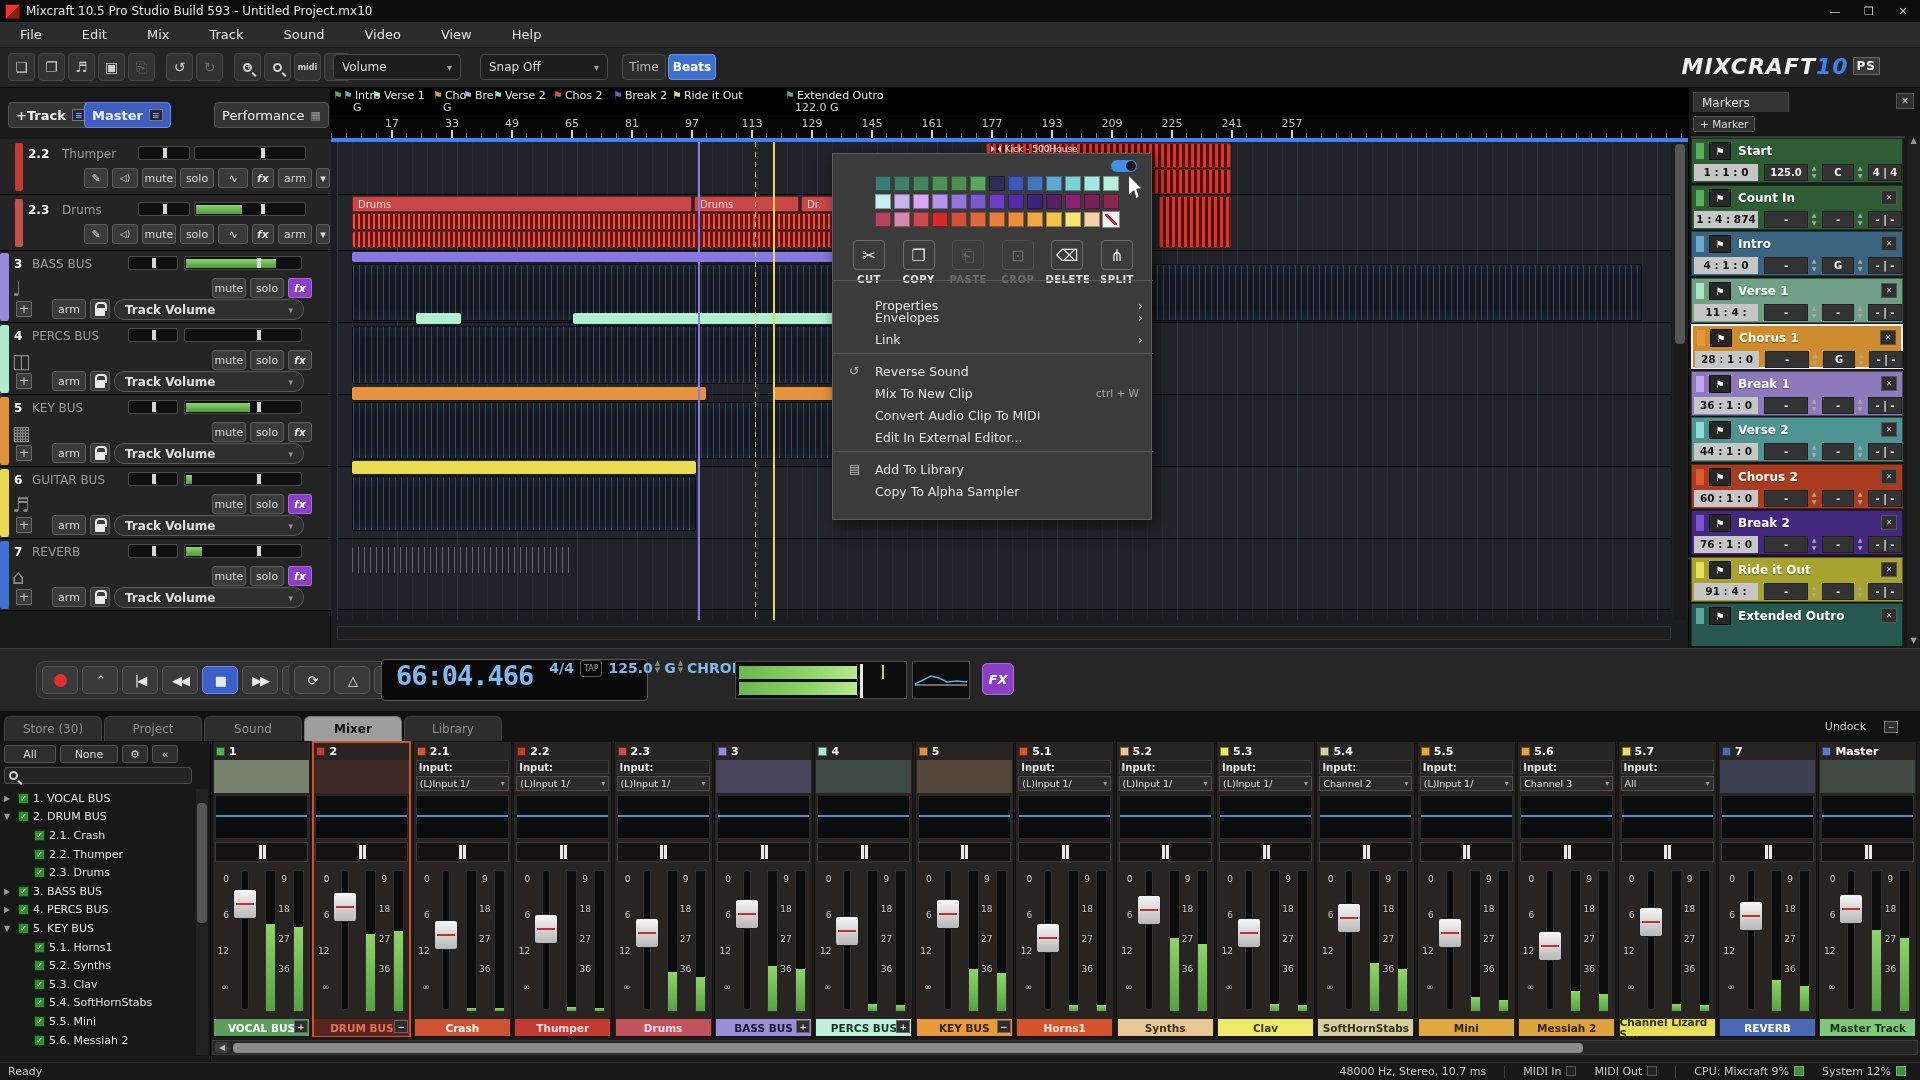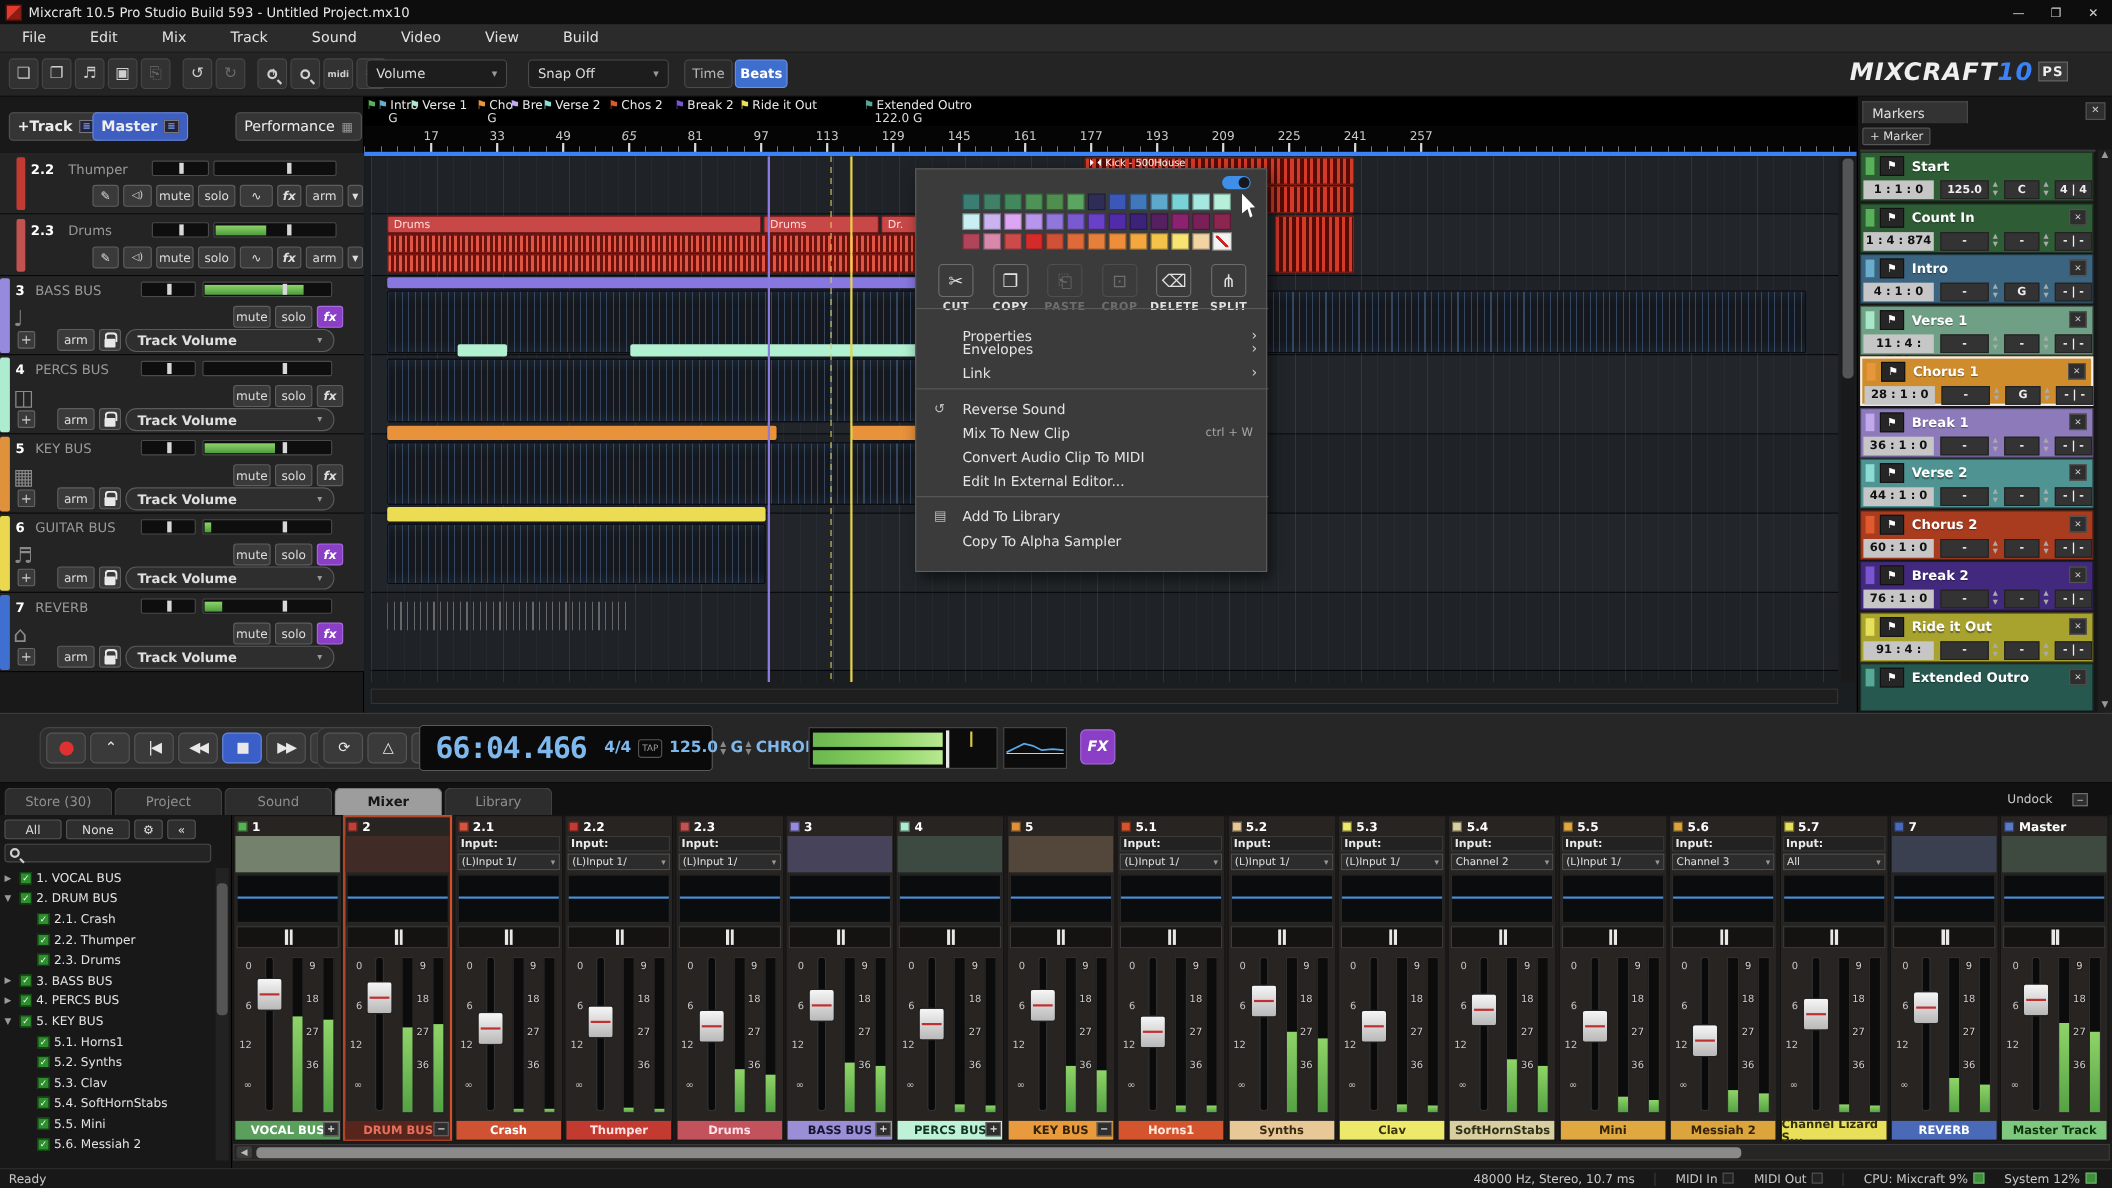--- a/index.html
+++ b/index.html
@@ -110,21 +110,21 @@
   .mk-box { position:absolute; top:25px; height:17px; background:#333; border:1px solid #222; color:#eee; font-size:10px; font-weight:bold; text-align:center; line-height:15px; }
   .mk-spin { position:absolute; top:25px; width:10px; height:17px; font-size:6px; color:#aaa; text-align:center; line-height:8px; }
   #mk-scroll { position:absolute; right:0; top:48px; width:13px; height:512px; background:#1e1e1e; }
   #mk-scroll .sarr { position:absolute; left:0; width:13px; height:12px; color:#999; font-size:8px; text-align:center; }
   
   #transport { position:absolute; left:0; top:648px; width:1920px; height:64px; background:#262626; border-top:1px solid #3d3d3d; border-bottom:1px solid #0a0a0a; }
   .tgroup { position:absolute; top:12px; height:38px; background:#2e2e2e; border:1px solid #454545; border-radius:8px; display:flex; align-items:center; padding:0 5px; gap:4px; }
   .trbtn { width:36px; height:28px; background:#3a3a3a; border:1px solid #575757; border-radius:5px; color:#e8e8e8; font-size:13px; display:flex; align-items:center; justify-content:center; letter-spacing:-2px; }
   .trbtn.active { background:#3a5fc8; border-color:#6a8ae8; }
   .trbtn .rec { width:13px; height:13px; border-radius:50%; background:#e03030; }
-  #time-frame { position:absolute; left:381px; top:10px; width:267px; height:42px; background:#0a0a0a; border:1px solid #5a5a5a; border-radius:4px; display:flex; align-items:center; color:#7fb8ec; }
+  #time-frame { position:absolute; left:381px; top:10px; width:267px; height:42px; background:#0a0a0a; border:1px solid #5a5a5a; border-radius:4px; display:flex; align-items:flex-start; color:#7fb8ec; }
   #time-big { font-family:"DejaVu Sans Mono",monospace; font-size:27px; font-weight:bold; margin-left:14px; letter-spacing:-1px; }
   .tf-sep { width:1px; height:30px; background:#3a3a3a; margin:0 8px; }
   .tf-sm { font-size:14px; font-weight:bold; }
   .tapbtn { font-size:8px; color:#999; border:1px solid #555; border-radius:3px; padding:3px 3px; margin:0 6px; }
   .spin { font-size:7px; color:#888; line-height:7px; margin:0 4px 0 2px; }
   #meters { position:absolute; left:735px; top:12px; width:172px; height:38px; background:#0c0c0c; border:1px solid #4a4a4a; }
   .mbar { position:absolute; left:3px; height:13px; background:linear-gradient(90deg,#6ab84e,#8fd468 60%,#b8e890); }
   #meter-div { position:absolute; left:124px; top:2px; width:3px; height:34px; background:#e8e8e8; }
   #meter-tick { position:absolute; left:146px; top:3px; width:2px; height:14px; background:#d8c84a; }
   #curve { position:absolute; left:912px; top:12px; width:58px; height:38px; background:#0c0c0c; border:1px solid #4a4a4a; }
@@ -194,21 +194,21 @@
 </div>
 
 <div id="menubar">
     <div class="menu-item">File</div>
     <div class="menu-item">Edit</div>
     <div class="menu-item">Mix</div>
     <div class="menu-item">Track</div>
     <div class="menu-item">Sound</div>
     <div class="menu-item">Video</div>
     <div class="menu-item">View</div>
-    <div class="menu-item">Build</div>
+    <div class="menu-item">Help</div>
   </div>
 
 <div id="toolbar">
   <div id="tb-icons">
       <div class="tbtn" style="left: 8px;">❏</div>
       <div class="tbtn" style="left: 38px;">❐</div>
       <div class="tbtn" style="left: 68px;">♬</div>
       <div class="tbtn" style="left: 98px;">▣</div>
       <div class="tbtn dim" style="left: 128px;">⎘</div>
       <div class="tbtn" style="left: 166px;">↺</div>
@@ -470,21 +470,21 @@
       </div>
     </div>
   <div id="ruler">
       <div class="minor"></div>
       <div class="rnum" style="left: 61px;">17</div>
       <div class="rtick" style="left: 60px;"></div>
       <div class="rnum" style="left: 121px;">33</div>
       <div class="rtick" style="left: 120px;"></div>
       <div class="rnum" style="left: 181px;">49</div>
       <div class="rtick" style="left: 180px;"></div>
-      <div class="rnum" style="left: 241px; font-style: italic;">65</div>
+      <div class="rnum" style="left: 241px;">65</div>
       <div class="rtick" style="left: 240px;"></div>
       <div class="rnum" style="left: 301px;">81</div>
       <div class="rtick" style="left: 300px;"></div>
       <div class="rnum" style="left: 361px;">97</div>
       <div class="rtick" style="left: 360px;"></div>
       <div class="rnum" style="left: 421px;">113</div>
       <div class="rtick" style="left: 420px;"></div>
       <div class="rnum" style="left: 481px;">129</div>
       <div class="rtick" style="left: 480px;"></div>
       <div class="rnum" style="left: 541px;">145</div>

